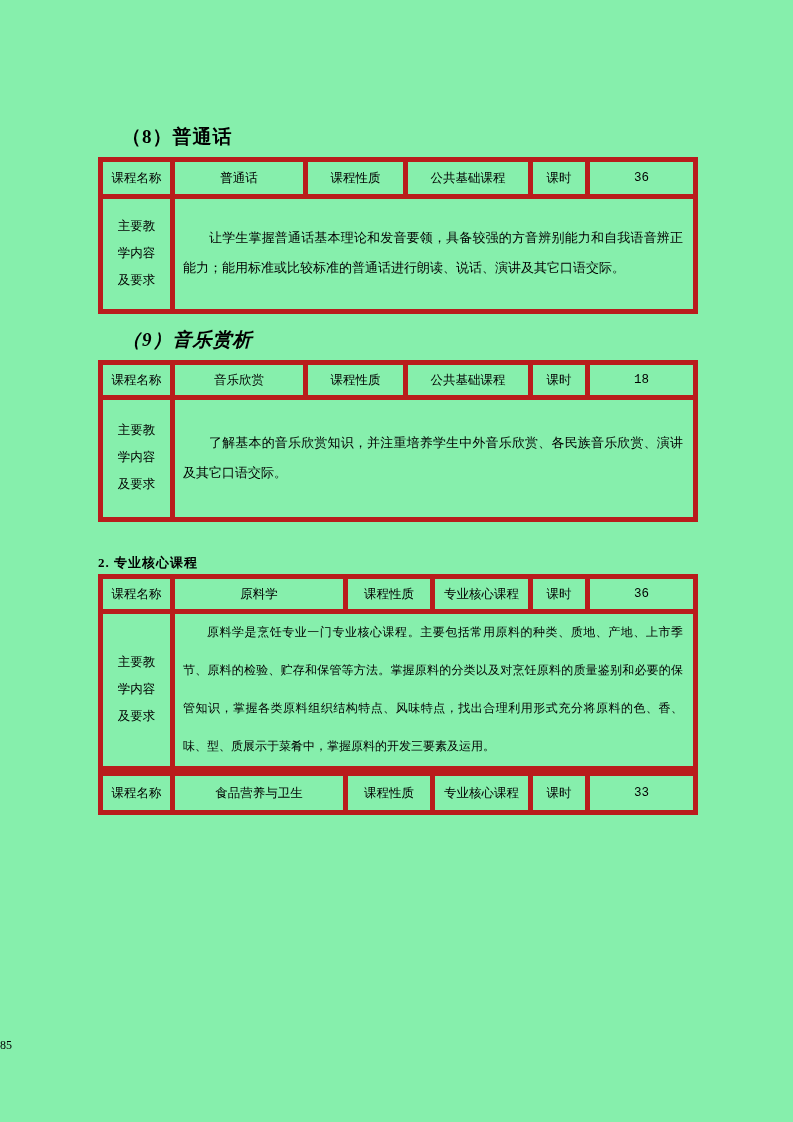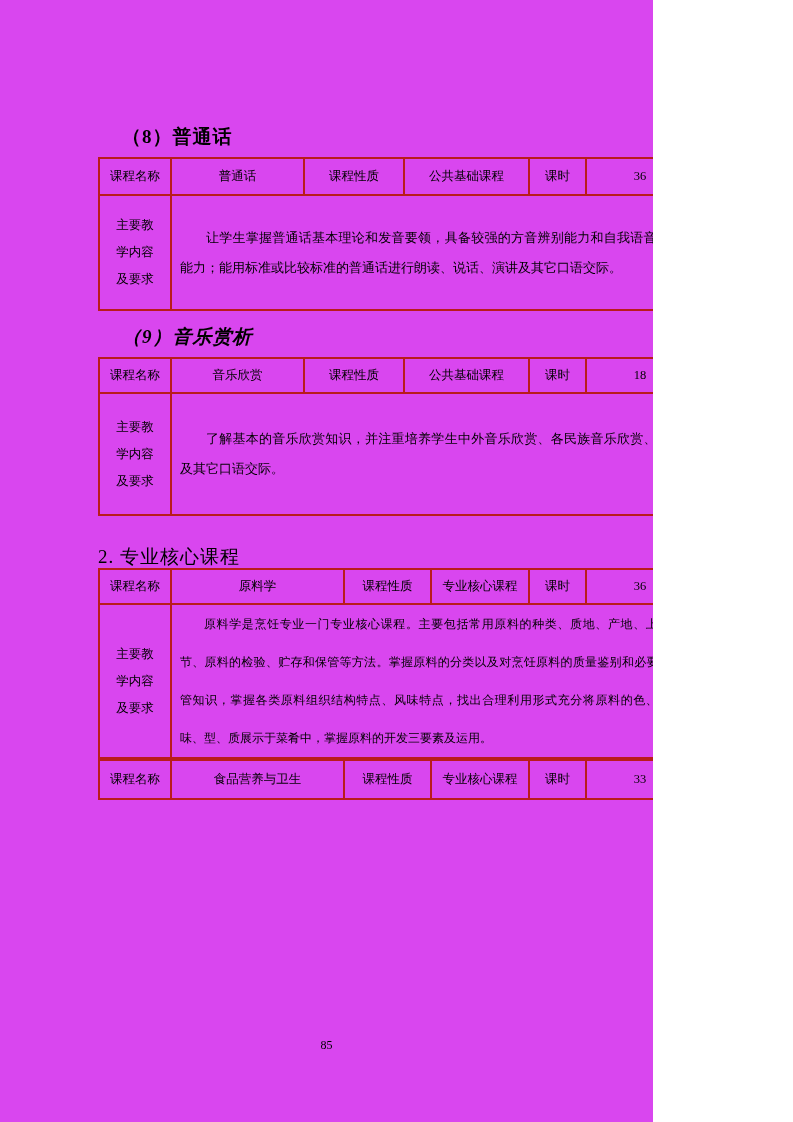--- a/index.html
+++ b/index.html
@@ -1,35 +1,35 @@
 <!DOCTYPE html>
 <html><head>
 <meta charset="utf-8">
 <style>
   html,body{margin:0;padding:0;background:#ffffff;}
   .page{
-    width:653px;height:1122px;position:relative;background:#d946ef;
+    width:793px;height:1122px;position:relative;background:#86efac;
     font-family:"Liberation Serif","DejaVu Serif",serif;color:#000;
     overflow:hidden;
   }
   .content{padding:126px 100px 0 98px;width:595px;box-sizing:content-box;}
   .sub-heading{
     font-size:19px;font-weight:bold;line-height:22px;margin:0 0 9px 24px;
     letter-spacing:1px;
   }
   .group-heading{
-    font-size:19px;font-weight:normal;line-height:22px;margin:30px 0 0 0;
+    font-size:13px;font-weight:bold;line-height:22px;margin:30px 0 0 0;
     letter-spacing:1px;
   }
   table.course-table{
     border-collapse:collapse;width:595px;table-layout:fixed;
   }
   table.course-table td{
-    border:2px solid #b91c1c;text-align:center;vertical-align:middle;
-    font-size:12.5px;padding:0;overflow:hidden;
+    border:5px solid #b91c1c;text-align:center;vertical-align:middle;
+    font-size:12.5px;padding:0;overflow:hidden;font-family:Liberation Mono, monospace;
   }
   
   .t-basic col.c1{width:72px}.t-basic col.c2{width:133px}.t-basic col.c3{width:100px}
   .t-basic col.c4{width:125px}.t-basic col.c5{width:57px}.t-basic col.c6{width:108px}
   
   .t-core col.c1{width:72px}.t-core col.c2{width:173px}.t-core col.c3{width:87px}
   .t-core col.c4{width:98px}.t-core col.c5{width:57px}.t-core col.c6{width:108px}
 
   .t8 .header-row{height:37px}
   .t9 .header-row,.t1c .header-row{height:35px}
@@ -43,21 +43,21 @@
   .desc-text{
     text-indent:2em;padding:0 10px 0 8px;font-size:13px;line-height:30px;
     text-align:justify;
   }
   .t1c .desc-text{font-size:12px;line-height:38px;}
   .m-h8{margin-top:0;}
   .m-h9{margin-top:15px;font-style:italic;}
   .m-h1{margin-top:36px;margin-bottom:13px;}
   .m-h2{margin-top:14px;margin-bottom:12px;}
   .page-number{
-    position:absolute;left:0;right:0;top:1038px;text-align:center;
+    position:absolute;left:0;right:0;top:1038px;
     font-size:12px;font-family:"Liberation Serif","DejaVu Serif",serif;
   }
 </style>
 </head>
 <body>
 
 <div class="page">
   <div class="content">
 
     <h3 class="sub-heading m-h8">（8）普通话</h3>

